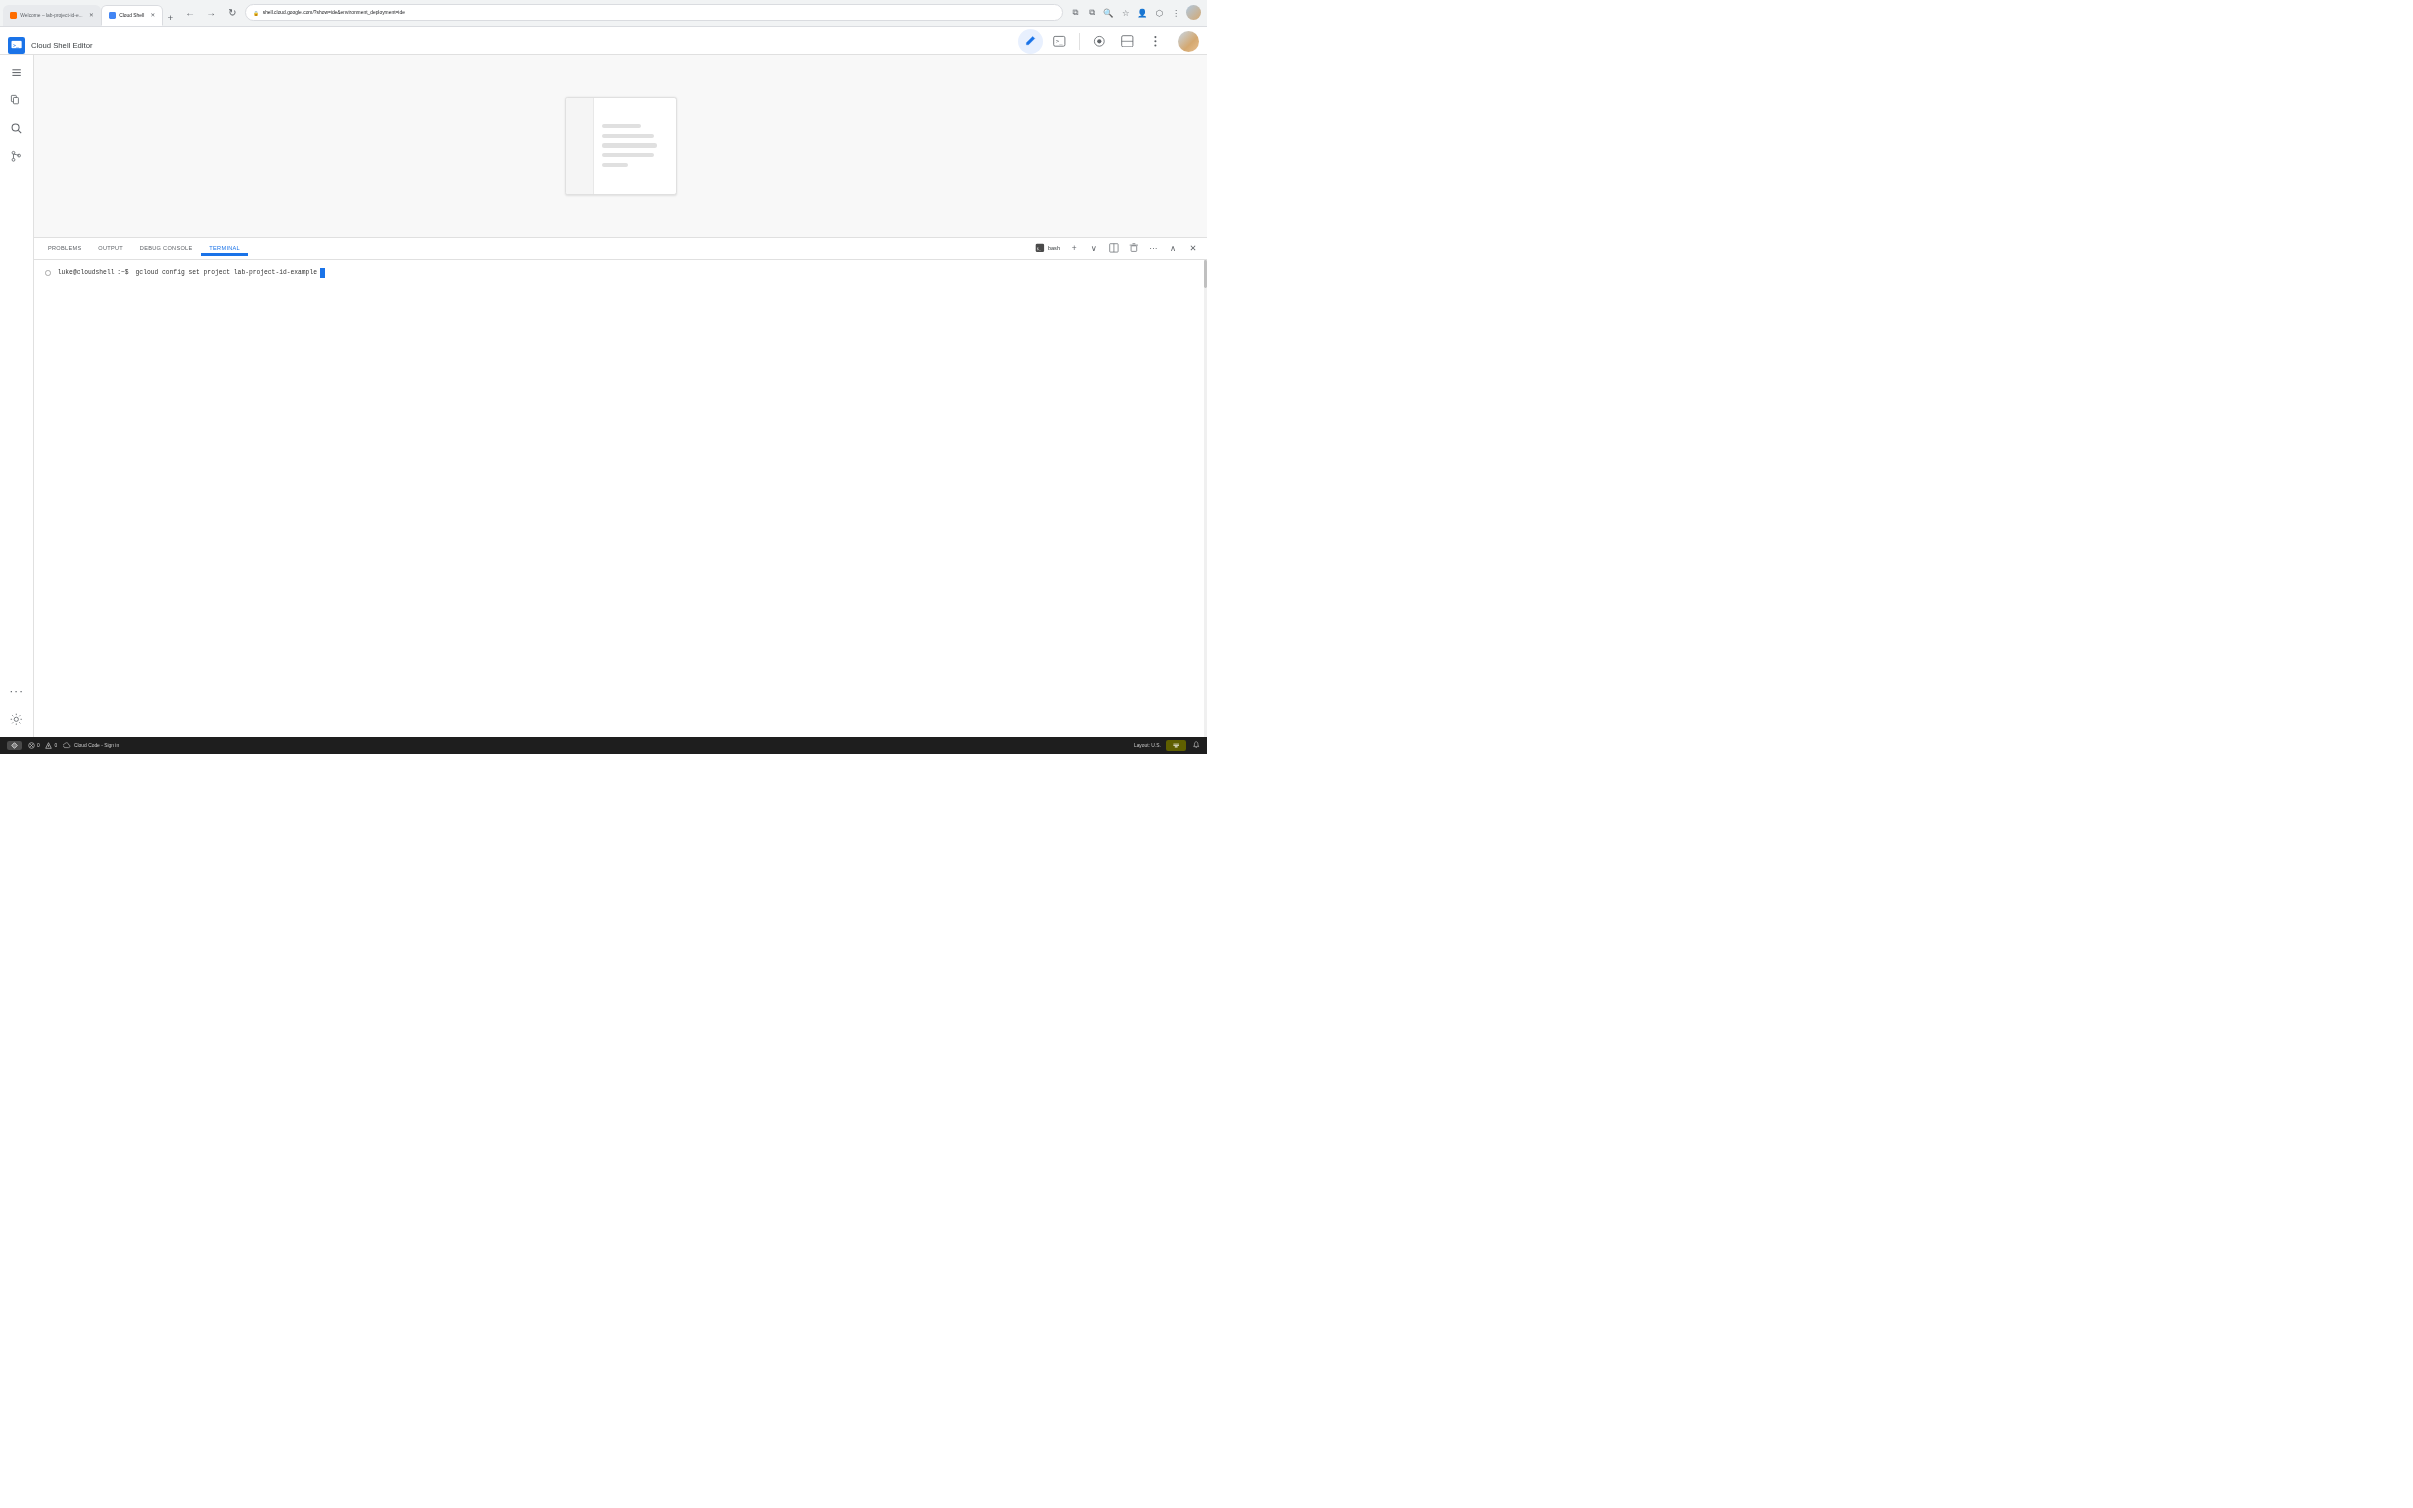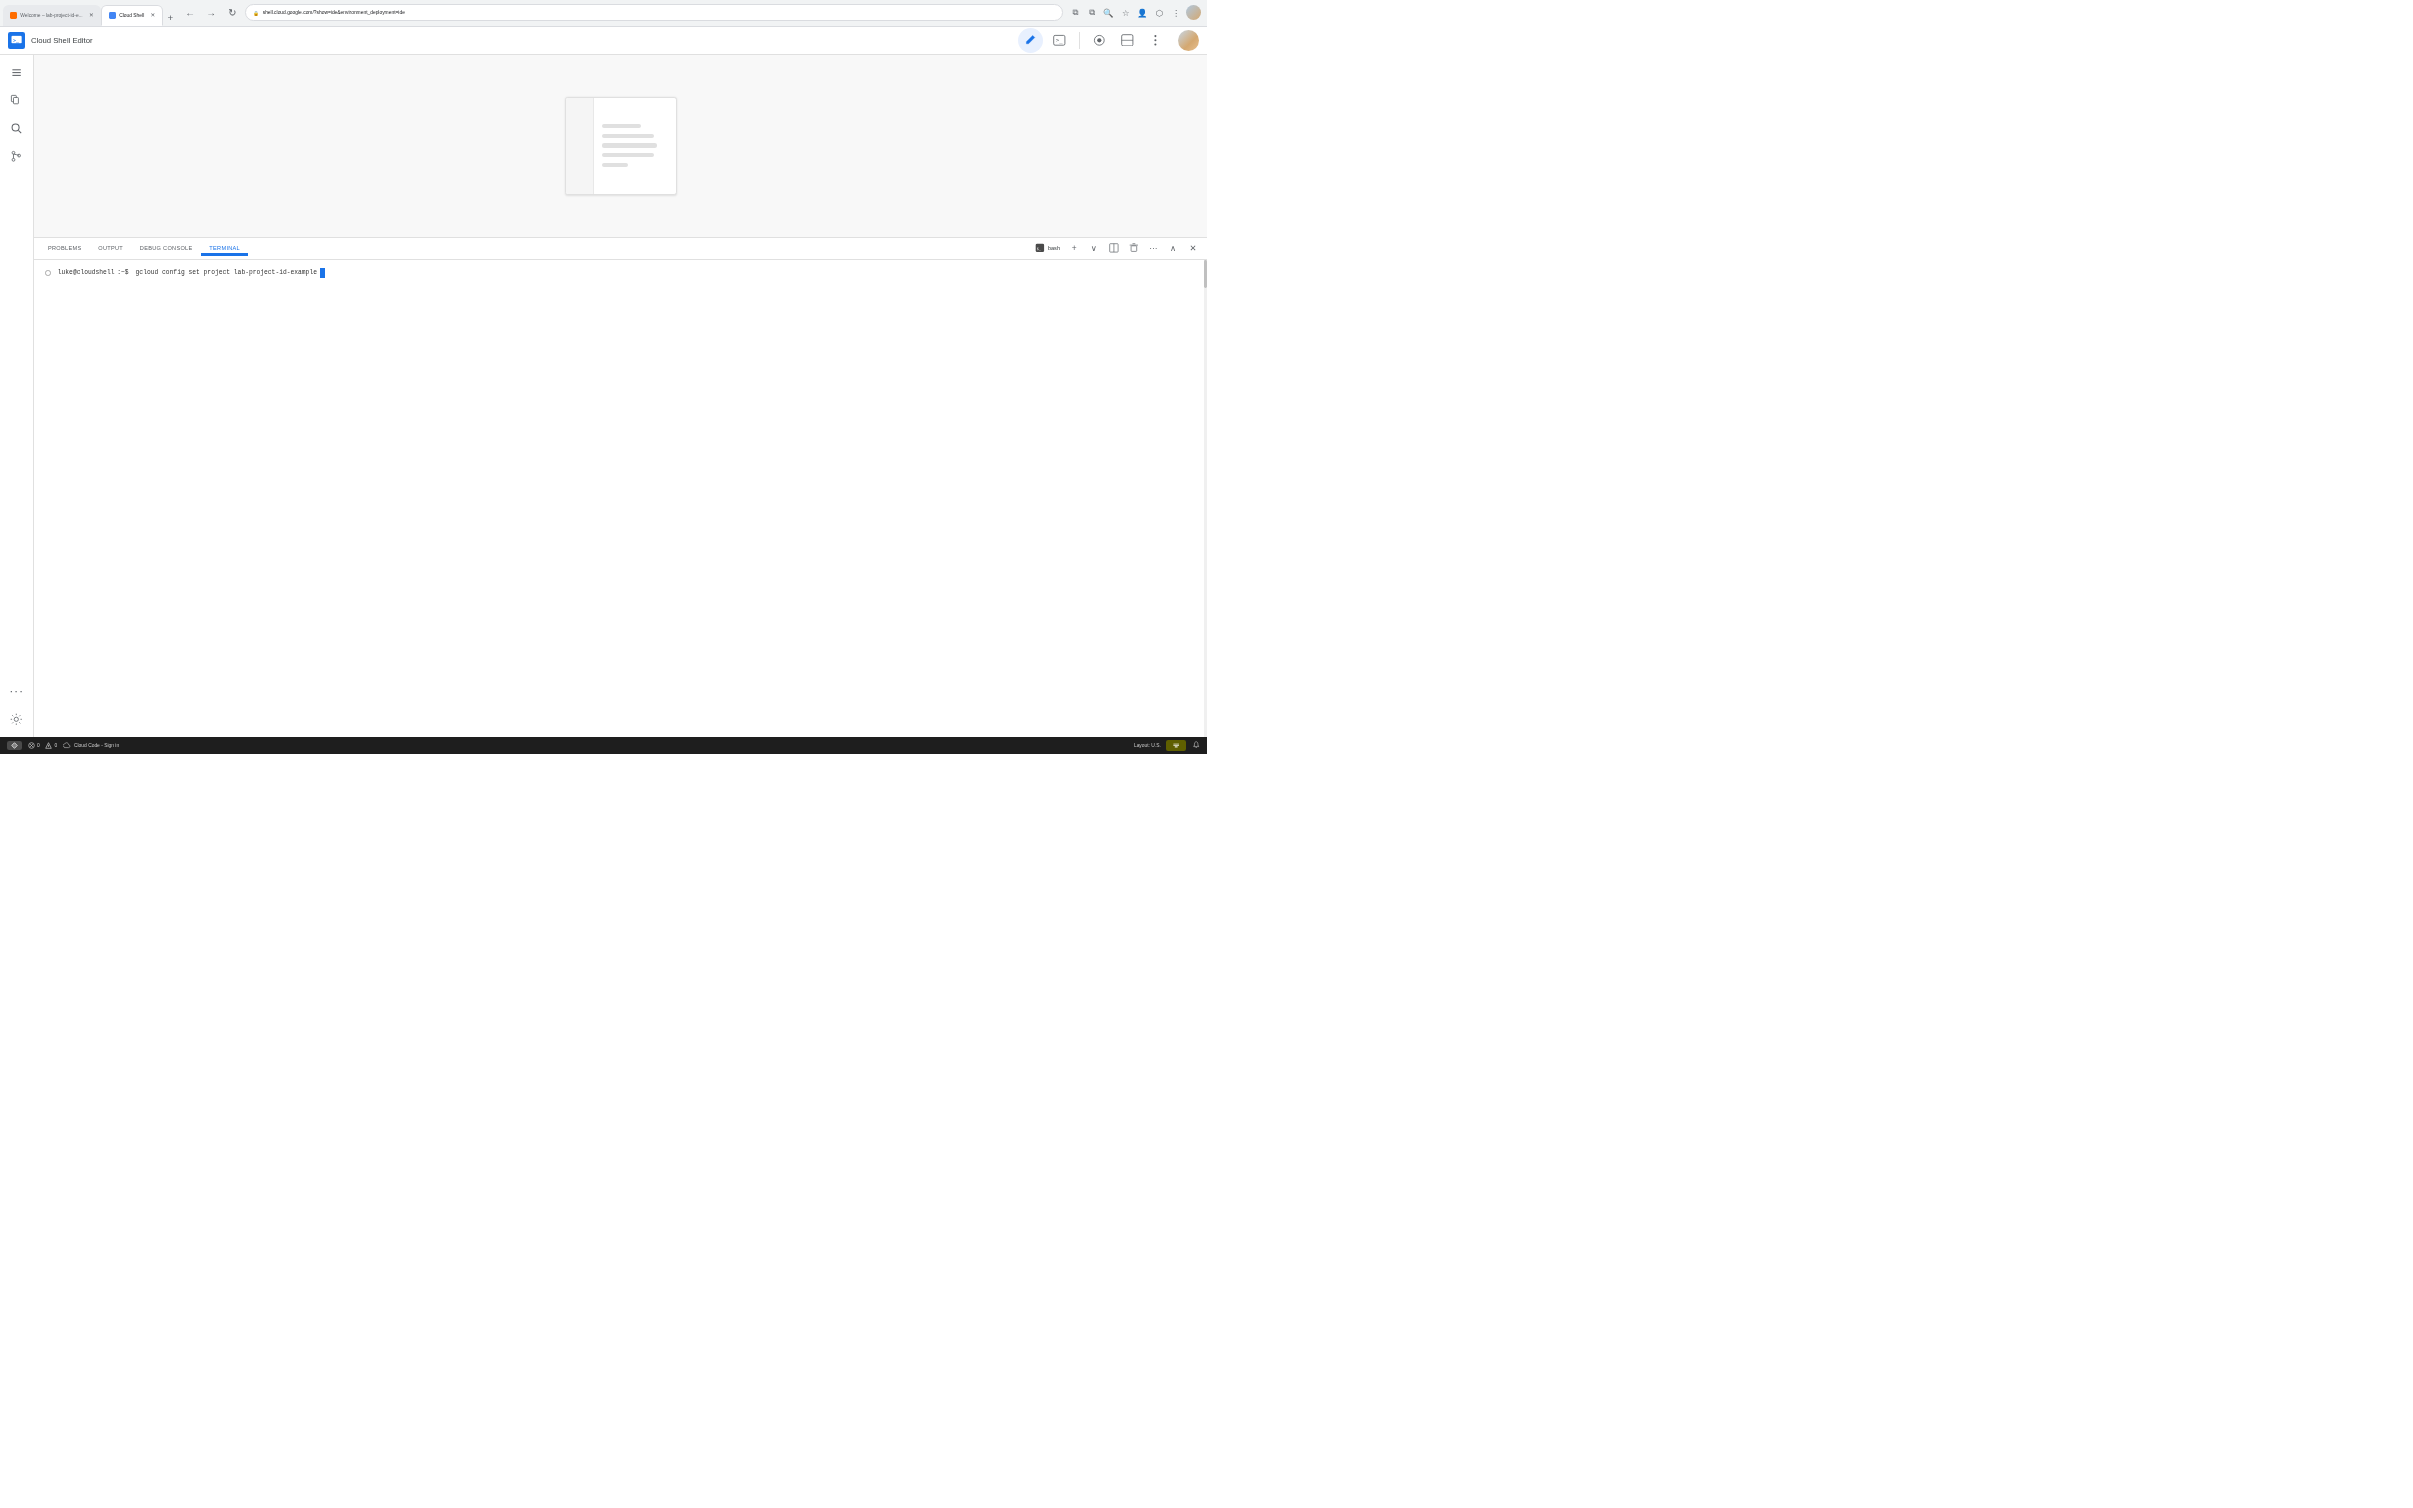--- a/index.html
+++ b/index.html
@@ -16,21 +16,21 @@
     .tab-new { background: none; border: none; color: #5f6368; font-size: 9.8px; cursor: pointer; padding: 2.8px; margin-left: 1.4px; }
 
     .browser-controls { display: flex; align-items: center; gap: 4.2px; padding: 0 5.6px; flex: 1; }
     .browser-btn { background: none; border: none; color: #5f6368; font-size: 9.8px; cursor: pointer; width: 17px; height: 17px; border-radius: 50%; display: flex; align-items: center; justify-content: center; }
     .address-bar { flex: 1; height: 17px; background: #fff; border: 0.7px solid #dadce0; border-radius: 8.4px; display: flex; align-items: center; padding: 0 7px; font-size: 4.9px; color: #202124; gap: 3.5px; }
     .browser-right-icons { display: flex; align-items: center; gap: 2.8px; padding-right: 5.6px; }
     .browser-right-icon { width: 14px; height: 14px; color: #5f6368; display: flex; align-items: center; justify-content: center; cursor: pointer; font-size: 8.4px; border-radius: 50%; }
     .profile-avatar { width: 15.4px; height: 15.4px; border-radius: 50%; background: #a0b4c8; overflow: hidden; cursor: pointer; }
 
     
-    .app-header { background: #fff; height: 28px; display: flex; align-items: center; border-bottom: 0.7px solid #e0e0e0; padding: 0 8.4px; }
+    .app-header { background: #fff; height: 28px; display: flex; align-items: flex-end; border-bottom: 0.7px solid #e0e0e0; padding: 0 8.4px; }
     .app-logo { display: flex; align-items: center; gap: 5.6px; }
     .logo-icon { width: 17px; height: 17px; background: #1a73e8; border-radius: 2.1px; display: flex; align-items: center; justify-content: center; color: white; font-size: 9.8px; font-weight: bold; }
     .app-title { font-size: 7.7px; color: #3c4043; font-weight: 400; }
     .header-spacer { flex: 1; }
     .header-actions { display: flex; align-items: center; gap: 5.6px; }
     .edit-btn { width: 25px; height: 25px; border-radius: 50%; background: #e8f0fe; display: flex; align-items: center; justify-content: center; cursor: pointer; }
     .terminal-btn { width: 22.3px; height: 22.3px; display: flex; align-items: center; justify-content: center; color: #5f6368; cursor: pointer; font-size: 11.2px; }
     .header-divider { width: 0.7px; height: 17px; background: #e0e0e0; margin: 0 2.8px; }
     .header-icon-btn { width: 22.3px; height: 22.3px; display: flex; align-items: center; justify-content: center; color: #5f6368; cursor: pointer; font-size: 11.2px; }
 

